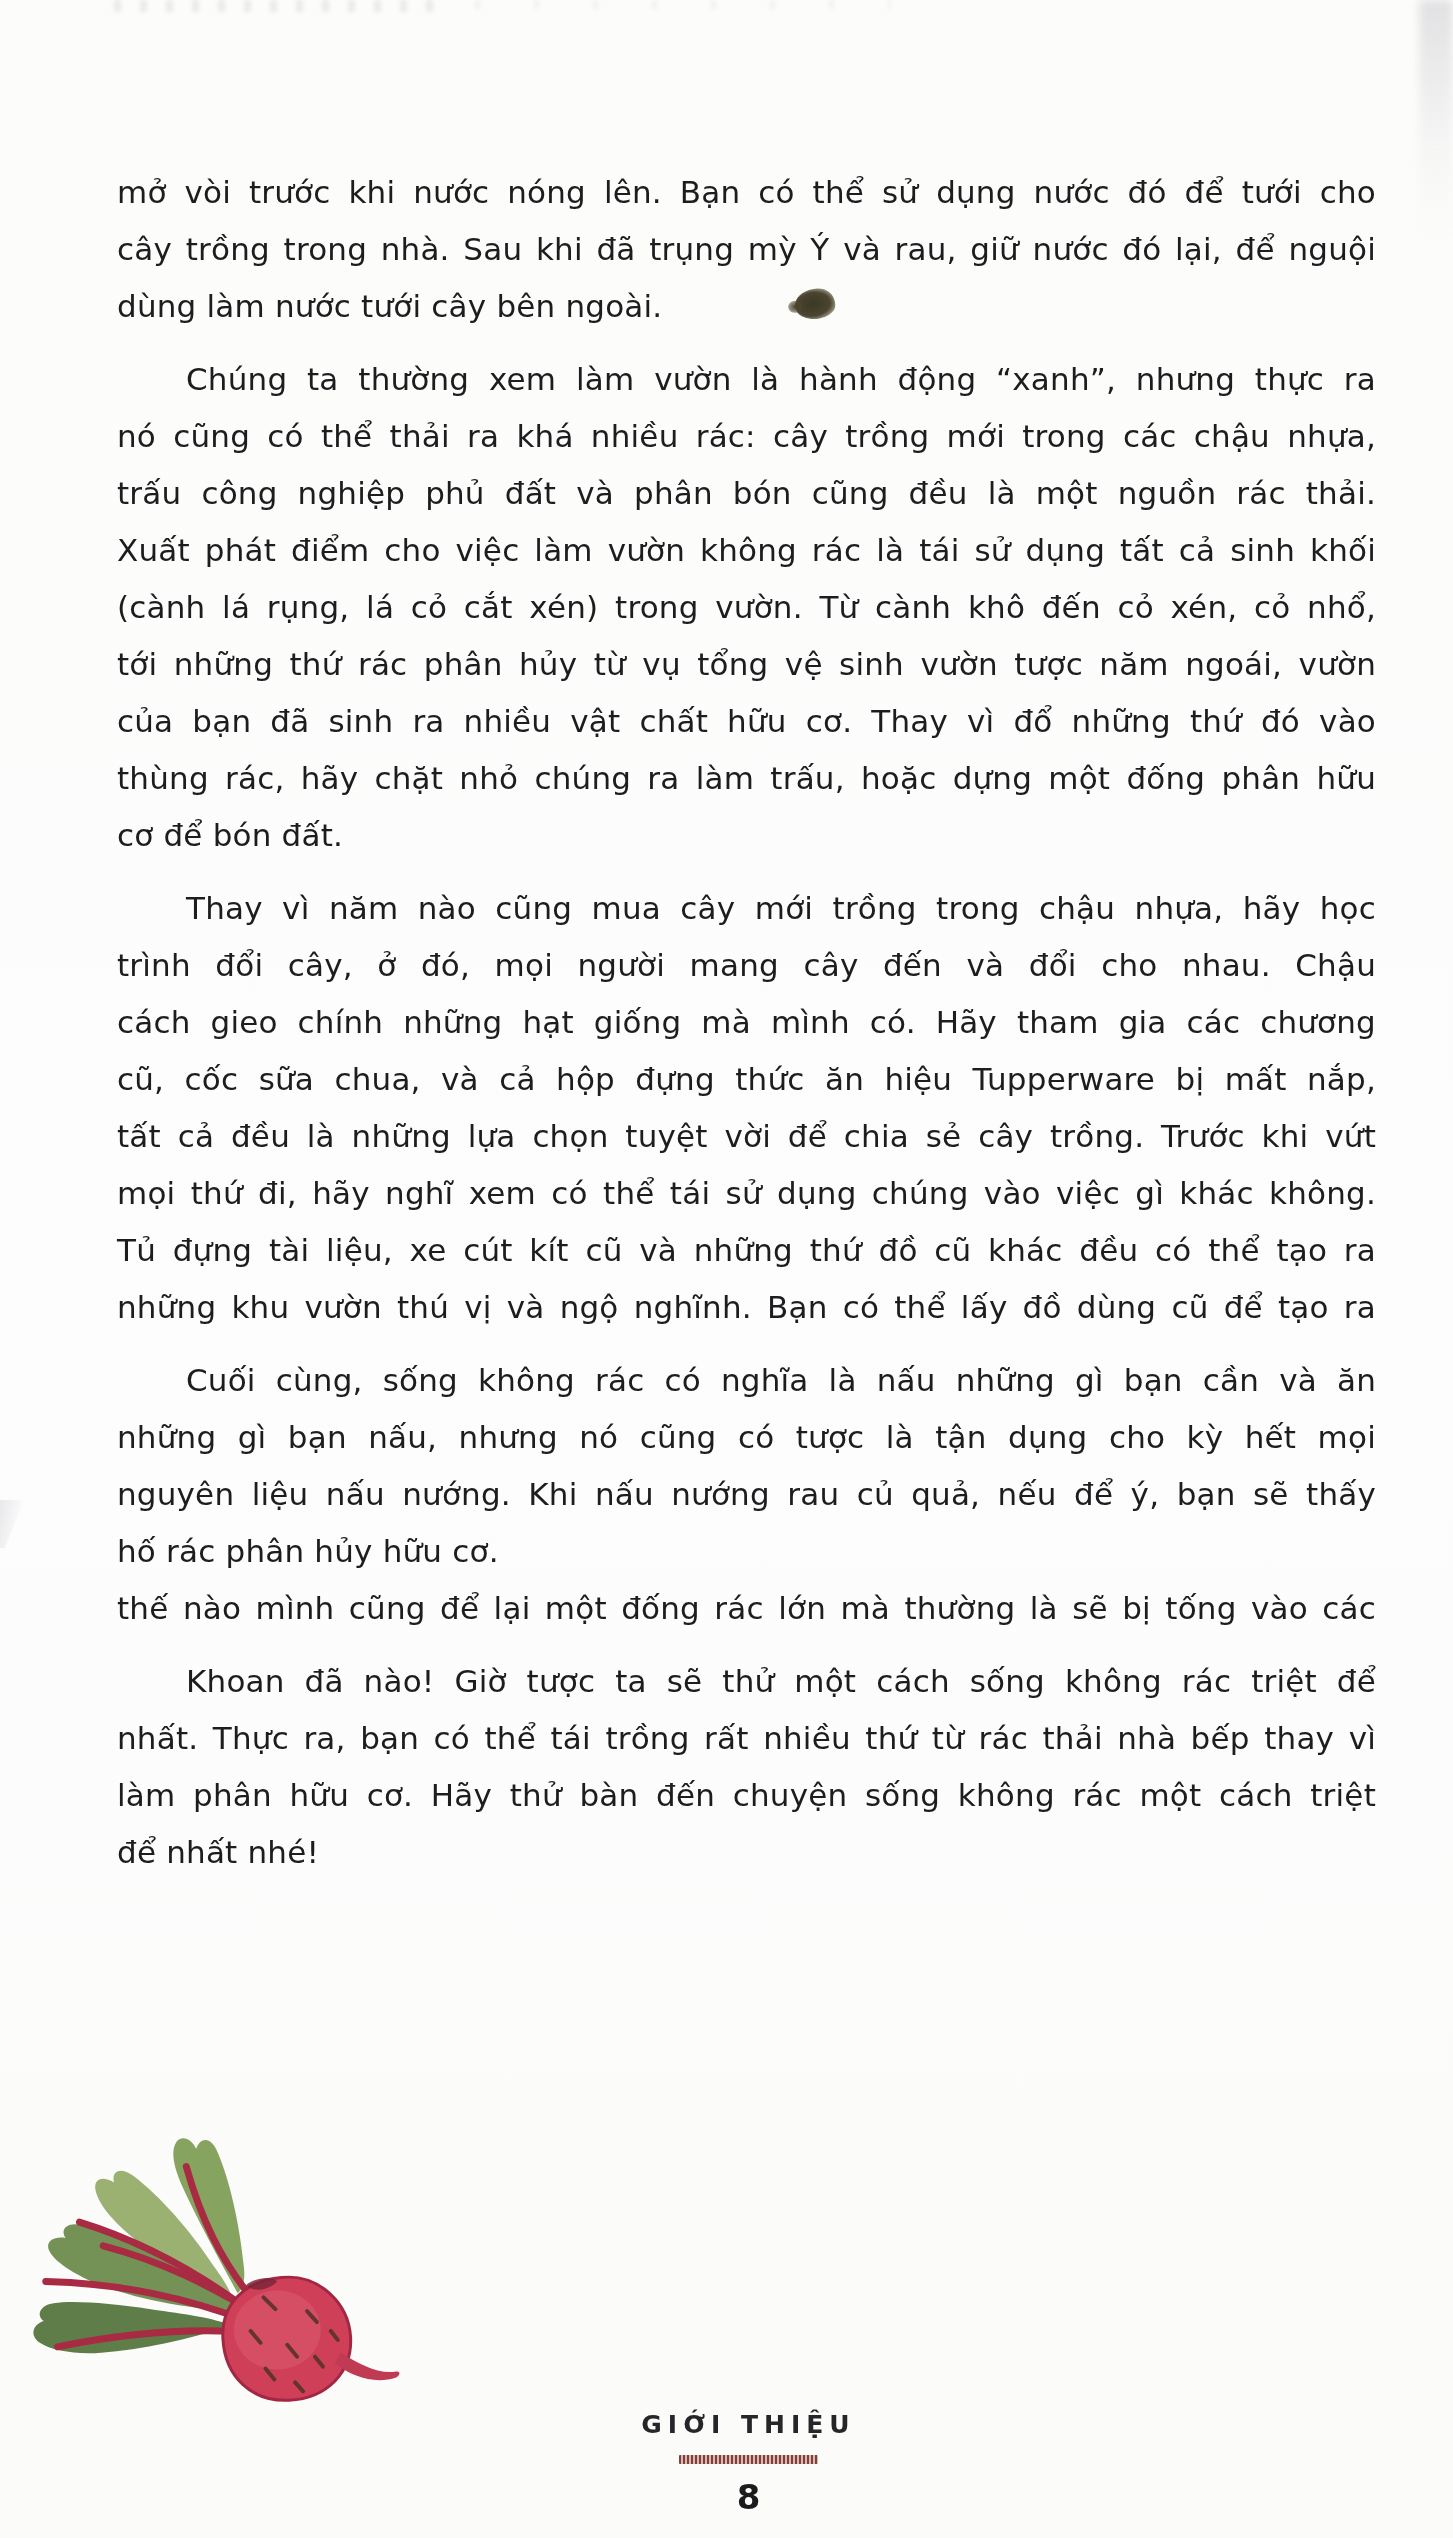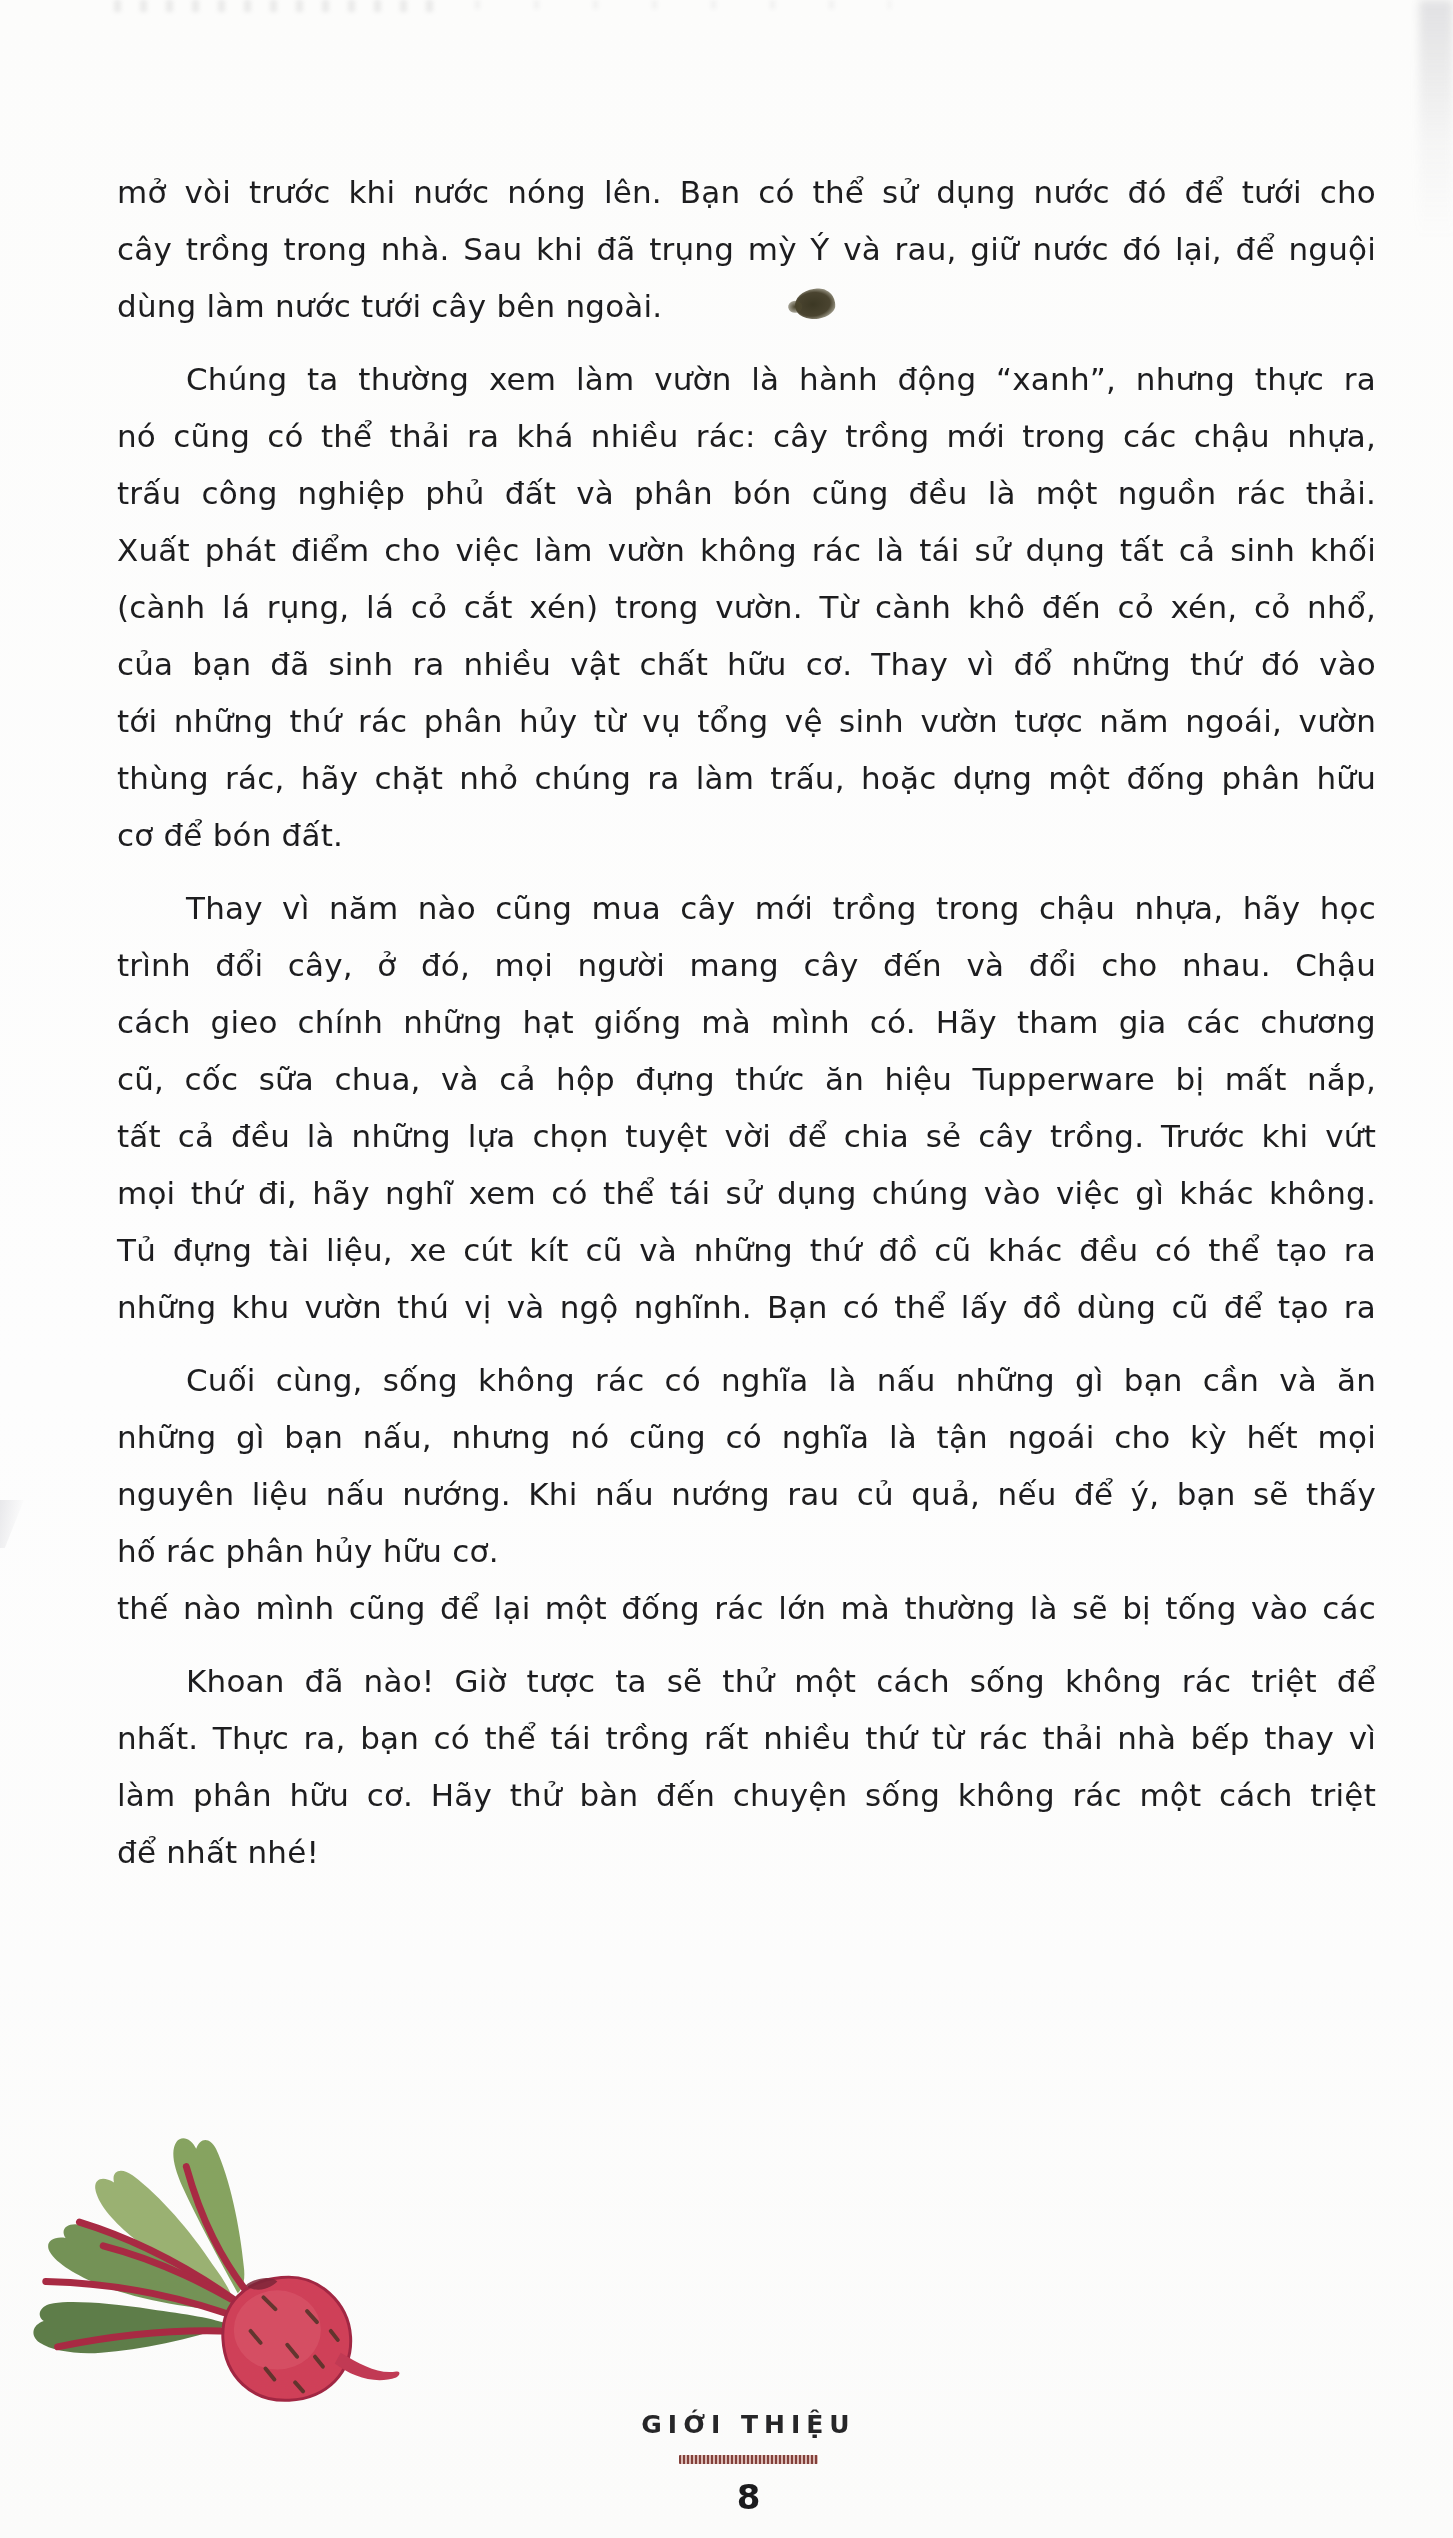--- a/index.html
+++ b/index.html
@@ -73,40 +73,40 @@
       <div class="ln">cây trồng trong nhà. Sau khi đã trụng mỳ Ý và rau, giữ nước đó lại, để nguội</div>
       <div class="ln last">dùng làm nước tưới cây bên ngoài.</div>
     </div>
 
     <div class="para">
       <div class="ln ind">Chúng ta thường xem làm vườn là hành động “xanh”, nhưng thực ra</div>
       <div class="ln">nó cũng có thể thải ra khá nhiều rác: cây trồng mới trong các chậu nhựa,</div>
       <div class="ln">trấu công nghiệp phủ đất và phân bón cũng đều là một nguồn rác thải.</div>
       <div class="ln">Xuất phát điểm cho việc làm vườn không rác là tái sử dụng tất cả sinh khối</div>
       <div class="ln">(cành lá rụng, lá cỏ cắt xén) trong vườn. Từ cành khô đến cỏ xén, cỏ nhổ,</div>
+      <div class="ln">tới những thứ rác phân hủy từ vụ tổng vệ sinh vườn tược năm ngoái, vườn</div>
       <div class="ln">của bạn đã sinh ra nhiều vật chất hữu cơ. Thay vì đổ những thứ đó vào</div>
-      <div class="ln">tới những thứ rác phân hủy từ vụ tổng vệ sinh vườn tược năm ngoái, vườn</div>
       <div class="ln">thùng rác, hãy chặt nhỏ chúng ra làm trấu, hoặc dựng một đống phân hữu</div>
       <div class="ln last">cơ để bón đất.</div>
     </div>
 
     <div class="para">
       <div class="ln ind">Thay vì năm nào cũng mua cây mới trồng trong chậu nhựa, hãy học</div>
       <div class="ln">trình đổi cây, ở đó, mọi người mang cây đến và đổi cho nhau. Chậu</div>
       <div class="ln">cách gieo chính những hạt giống mà mình có. Hãy tham gia các chương</div>
       <div class="ln">cũ, cốc sữa chua, và cả hộp đựng thức ăn hiệu Tupperware bị mất nắp,</div>
       <div class="ln">tất cả đều là những lựa chọn tuyệt vời để chia sẻ cây trồng. Trước khi vứt</div>
       <div class="ln">mọi thứ đi, hãy nghĩ xem có thể tái sử dụng chúng vào việc gì khác không.</div>
       <div class="ln">Tủ đựng tài liệu, xe cút kít cũ và những thứ đồ cũ khác đều có thể tạo ra</div>
       <div class="ln">những khu vườn thú vị và ngộ nghĩnh. Bạn có thể lấy đồ dùng cũ để tạo ra</div>
     </div>
 
     <div class="para">
       <div class="ln ind">Cuối cùng, sống không rác có nghĩa là nấu những gì bạn cần và ăn</div>
-      <div class="ln">những gì bạn nấu, nhưng nó cũng có nghĩa là tận ngoái cho kỳ hết mọi</div>
+      <div class="ln">những gì bạn nấu, nhưng nó cũng có tược là tận dụng cho kỳ hết mọi</div>
       <div class="ln">nguyên liệu nấu nướng. Khi nấu nướng rau củ quả, nếu để ý, bạn sẽ thấy</div>
       <div class="ln last">hố rác phân hủy hữu cơ.</div>
       <div class="ln">thế nào mình cũng để lại một đống rác lớn mà thường là sẽ bị tống vào các</div>
     </div>
 
     <div class="para">
       <div class="ln ind">Khoan đã nào! Giờ tược ta sẽ thử một cách sống không rác triệt để</div>
       <div class="ln">nhất. Thực ra, bạn có thể tái trồng rất nhiều thứ từ rác thải nhà bếp thay vì</div>
       <div class="ln">làm phân hữu cơ. Hãy thử bàn đến chuyện sống không rác một cách triệt</div>
       <div class="ln last">để nhất nhé!</div>

